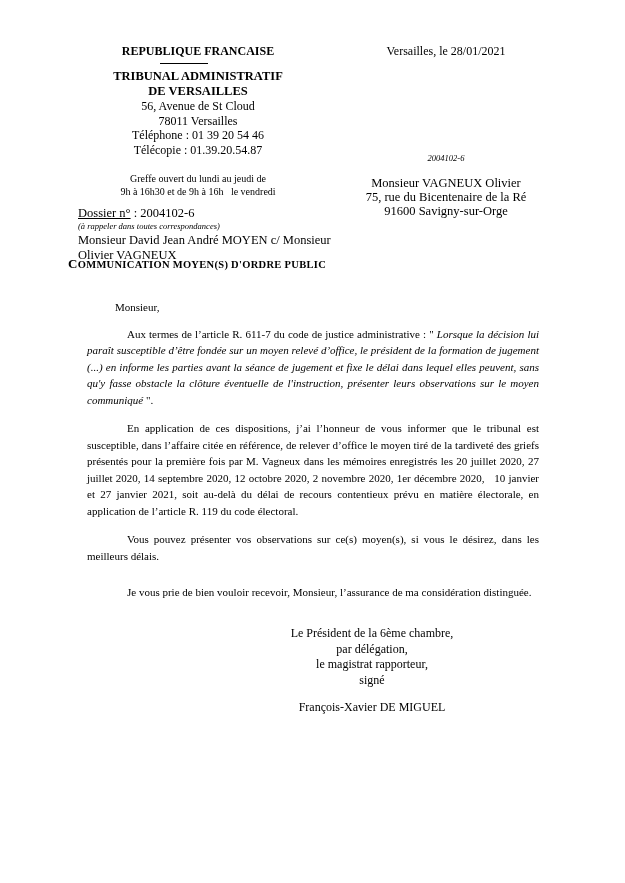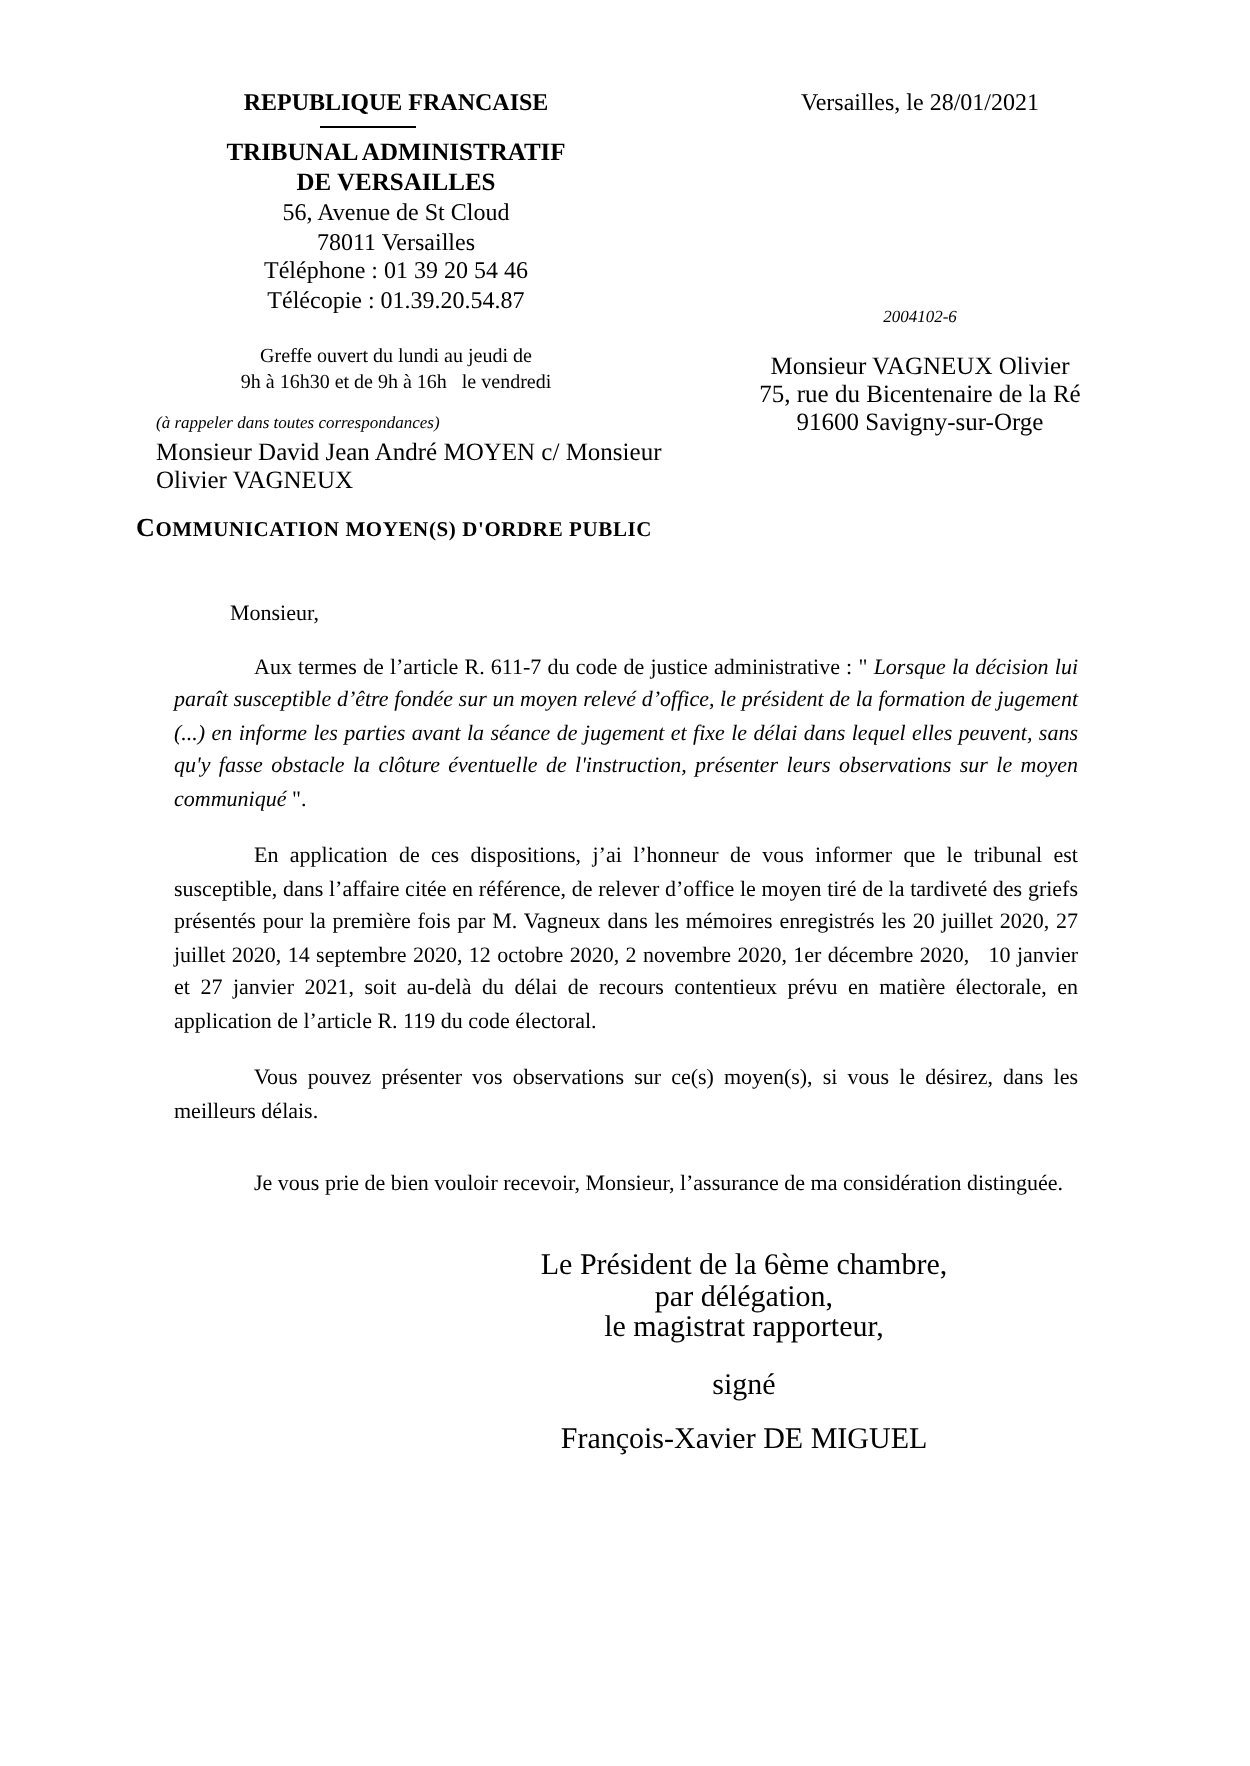--- a/index.html
+++ b/index.html
@@ -23,21 +23,21 @@
     width: 48px; height: 0;
     border-top: 1.4px solid #000;
     margin: 4px 0 5px 97px;
   }
   .court { font-weight: bold; font-size: 12.5px; line-height: 15px; }
   .addr { font-size: 12px; line-height: 14.5px; }
   .greffe { font-size: 10px; line-height: 13px; margin-top: 15px; font-family: Liberation Serif, serif; }
 
   
   .header-right {
-    position: absolute; left: 345px; top: 44px; width: 230px;
+    position: absolute; left: 331px; top: 44px; width: 230px;
     text-align: center;
   }
   .place-date { font-size: 12px; line-height: 15px; }
   .ref { font-size: 8.5px; font-style: italic; line-height: 10px; margin-top: 94px; }
   .recipient { font-size: 12.5px; line-height: 14px; margin-top: 13px; }
 
   
   .dossier {
     position: absolute; left: 78px; top: 206px; width: 265px;
     font-size: 12.5px; line-height: 14.5px; text-align: left;
@@ -62,23 +62,23 @@
   .para { margin: 12px; text-indent: 40px; }
   .p1 { margin-top: 10px; }
   .p2 { margin-top: 8px; }
   .p3 { margin-top: 3px; }
   .p4 { margin-top: 20px; }
   .italic { font-style: italic; }
 
   
   .signature {
     position: absolute; left: 222px; top: 626px; width: 300px;
-    text-align: center; font-size: 15px; line-height: 15.5px;
+    text-align: center; font-size: 12px; line-height: 15.5px;
   }
-  .signed { margin-top: 13px; }
+  .signed { }
   .sig-name { margin-top: 12px; }
 </style>
 </head>
 <body>
 
 <div class="page">
 
   <div class="header-left">
     <div class="republic">REPUBLIQUE FRANCAISE</div>
     <div class="rule"></div>
@@ -98,20 +98,21 @@
     <div class="place-date">Versailles, le 28/01/2021</div>
     <div class="ref">2004102-6</div>
     <div class="recipient">
       <div>Monsieur VAGNEUX Olivier</div>
       <div>75, rue du Bicentenaire de la Ré</div>
       <div>91600 Savigny-sur-Orge</div>
     </div>
   </div>
 
   <div class="dossier">
+    <div><span class="dossier-label">Dossier n°</span><span> : 2004102-6</span></div>
     <div class="dossier-note">(à rappeler dans toutes correspondances)</div>
     <div class="parties">
       <div>Monsieur David Jean André MOYEN c/ Monsieur</div>
       <div>Olivier VAGNEUX</div>
     </div>
   </div>
 
   <div class="subject">COMMUNICATION MOYEN(S) D'ORDRE PUBLIC</div>
 
   <div class="body">

